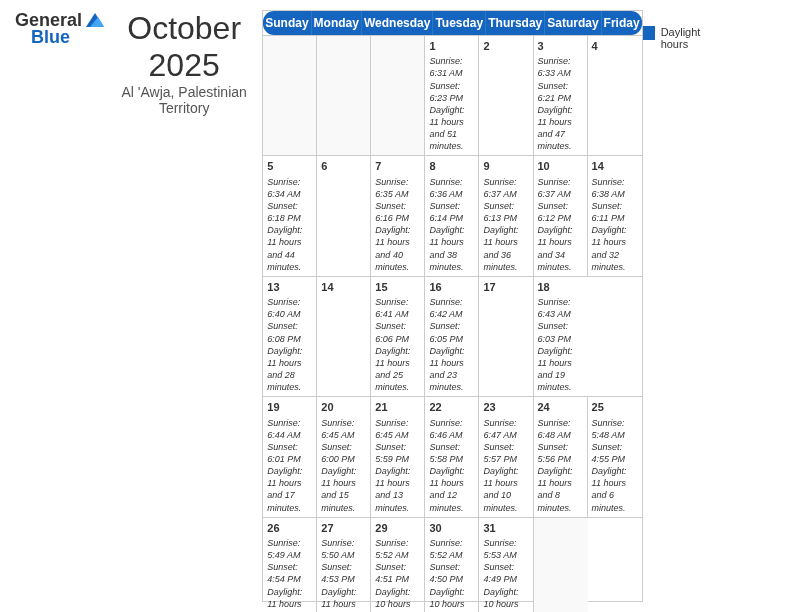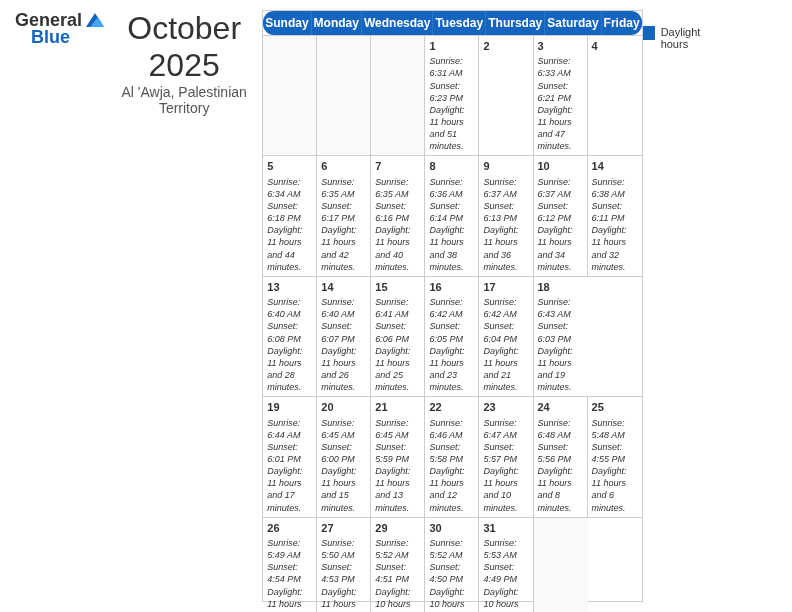--- a/index.html
+++ b/index.html
@@ -170,23 +170,20 @@
         </div>
         <div class="cal-row">
           <div class="cal-cell">
             <div class="cell-day">5</div>
             <div class="cell-info">Sunrise: 6:34 AM
 Sunset: 6:18 PM
 Daylight: 11 hours and 44 minutes.</div>
           </div>
           <div class="cal-cell">
             <div class="cell-day">6</div>
-            <div class="cell-info">Sunrise: 6:35 AM
-Sunset: 6:17 PM
-Daylight: 11 hours and 42 minutes.</div>
           </div>
           <div class="cal-cell">
             <div class="cell-day">7</div>
             <div class="cell-info">Sunrise: 6:35 AM
 Sunset: 6:16 PM
 Daylight: 11 hours and 40 minutes.</div>
           </div>
           <div class="cal-cell">
             <div class="cell-day">8</div>
             <div class="cell-info">Sunrise: 6:36 AM
@@ -214,41 +211,35 @@
         </div>
         <div class="cal-row">
           <div class="cal-cell">
             <div class="cell-day">13</div>
             <div class="cell-info">Sunrise: 6:40 AM
 Sunset: 6:08 PM
 Daylight: 11 hours and 28 minutes.</div>
           </div>
           <div class="cal-cell">
             <div class="cell-day">14</div>
-            <div class="cell-info">Sunrise: 6:40 AM
-Sunset: 6:07 PM
-Daylight: 11 hours and 26 minutes.</div>
           </div>
           <div class="cal-cell">
             <div class="cell-day">15</div>
             <div class="cell-info">Sunrise: 6:41 AM
 Sunset: 6:06 PM
 Daylight: 11 hours and 25 minutes.</div>
           </div>
           <div class="cal-cell">
             <div class="cell-day">16</div>
             <div class="cell-info">Sunrise: 6:42 AM
 Sunset: 6:05 PM
 Daylight: 11 hours and 23 minutes.</div>
           </div>
           <div class="cal-cell">
             <div class="cell-day">17</div>
-            <div class="cell-info">Sunrise: 6:42 AM
-Sunset: 6:04 PM
-Daylight: 11 hours and 21 minutes.</div>
           </div>
           <div class="cal-cell">
             <div class="cell-day">18</div>
             <div class="cell-info">Sunrise: 6:43 AM
 Sunset: 6:03 PM
 Daylight: 11 hours and 19 minutes.</div>
           </div>
         </div>
         <div class="cal-row">
           <div class="cal-cell">

